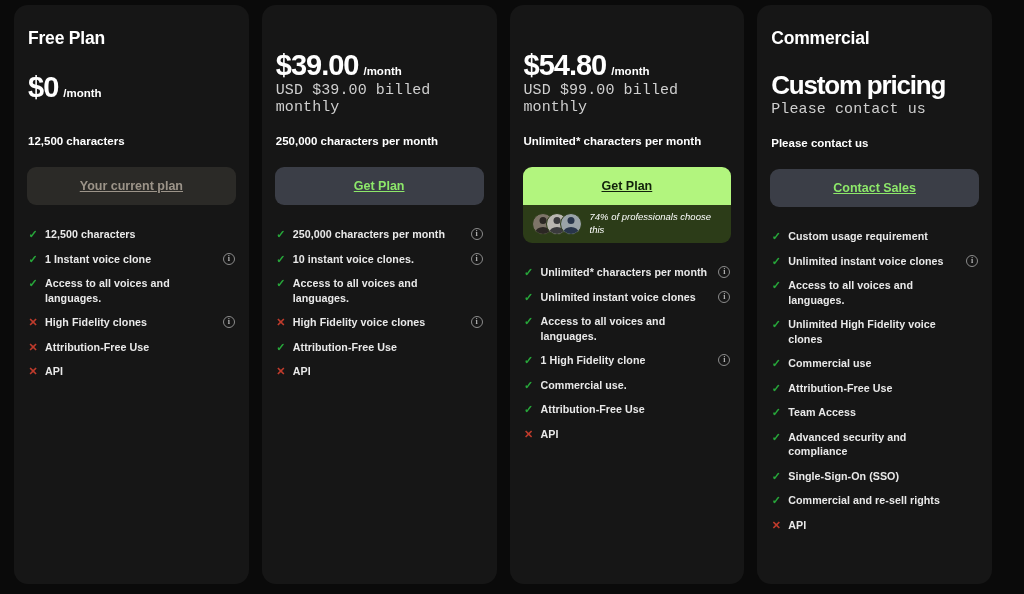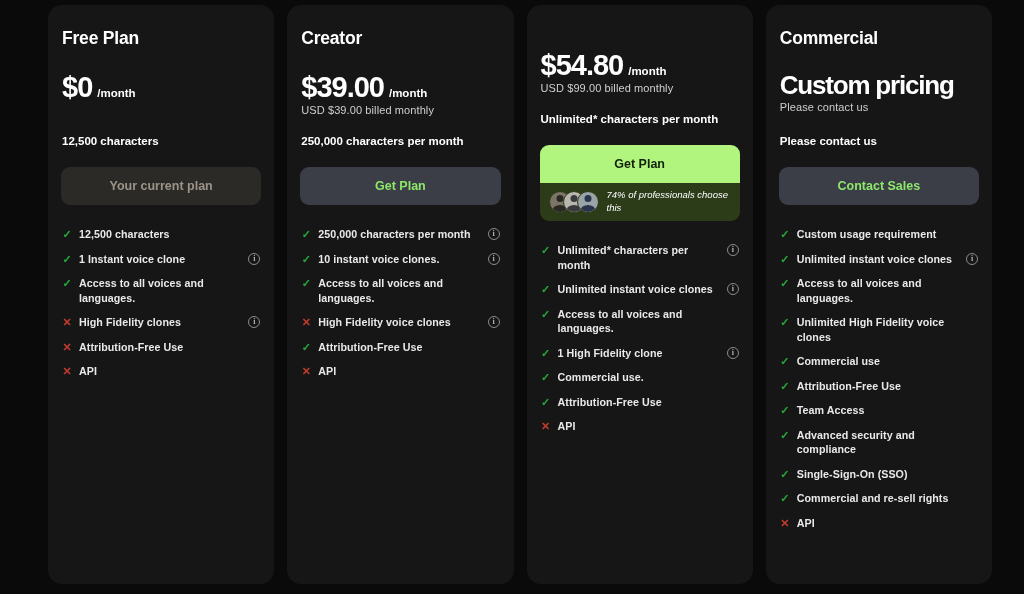--- a/index.html
+++ b/index.html
@@ -8,21 +8,21 @@
     width: 1024px;
     height: 594px;
     background: #0a0a0a;
     font-family: "Liberation Sans", sans-serif;
     overflow: hidden;
   }
 
   .pricing-grid {
     display: flex;
     gap: 13px;
-    padding: 5px 32px 10px 48px;
+    padding: 5px 32px 10px 14px;
     height: 594px;
     align-items: stretch;
     justify-content: flex-end;
   }
 
   .plan-card {
     flex: 1 1 0;
     background: #161616;
     border-radius: 14px;
     padding: 23px 13px 18px 13px;
@@ -75,24 +75,25 @@
     font-size: 26px;
     letter-spacing: -1.2px;
     white-space: nowrap;
   }
   .price-period {
     font-size: 11.5px;
     font-weight: bold;
     color: #ffffff;
   }
   .price-sub {
-    font-size: 11px;
+    font-size: 15px;
     color: #cfcfcf;
     margin-top: 2px;
     letter-spacing: 0.1px;
+    font-family: Liberation Mono, monospace;
   }
 
   
   .quota {
     margin-top: 19px;
     padding: 0 1px;
     font-size: 11.5px;
     font-weight: bold;
     color: #ffffff;
     min-height: 15px;
@@ -106,20 +107,21 @@
     height: 38px;
     border: none;
     border-radius: 9px;
     font-family: "Liberation Sans", sans-serif;
     font-size: 12.5px;
     font-weight: bold;
     cursor: pointer;
     display: flex;
     align-items: center;
     justify-content: center;
+    text-decoration: underline;
   }
   .cta-button.disabled {
     background: #2b2a27;
     color: #9c9489;
     cursor: default;
   }
   .cta-button.neutral {
     background: #3b3e47;
     color: #8de86a;
   }
@@ -275,23 +277,20 @@
           <span class="info-spacer"></span>
         </div>
         <div class="feature-row">
           <span class="mark no">✕</span>
           <span class="feature-text">API</span>
           <span class="info-spacer"></span>
         </div>
       </div>
     </div>
     <div class="plan-card">
-      <div class="card-head">
-        <div class="plan-name">Creator</div>
-      </div>
       <div class="price-block">
         <div class="price-line">
           <span class="price-main">$39.00</span>
           <span class="price-period">/month</span>
         </div>
         <div class="price-sub">USD $39.00 billed monthly</div>
       </div>
       <div class="quota">250,000 characters per month</div>
       <div class="cta-wrap">
         <button class="cta-button neutral">Get Plan</button>

